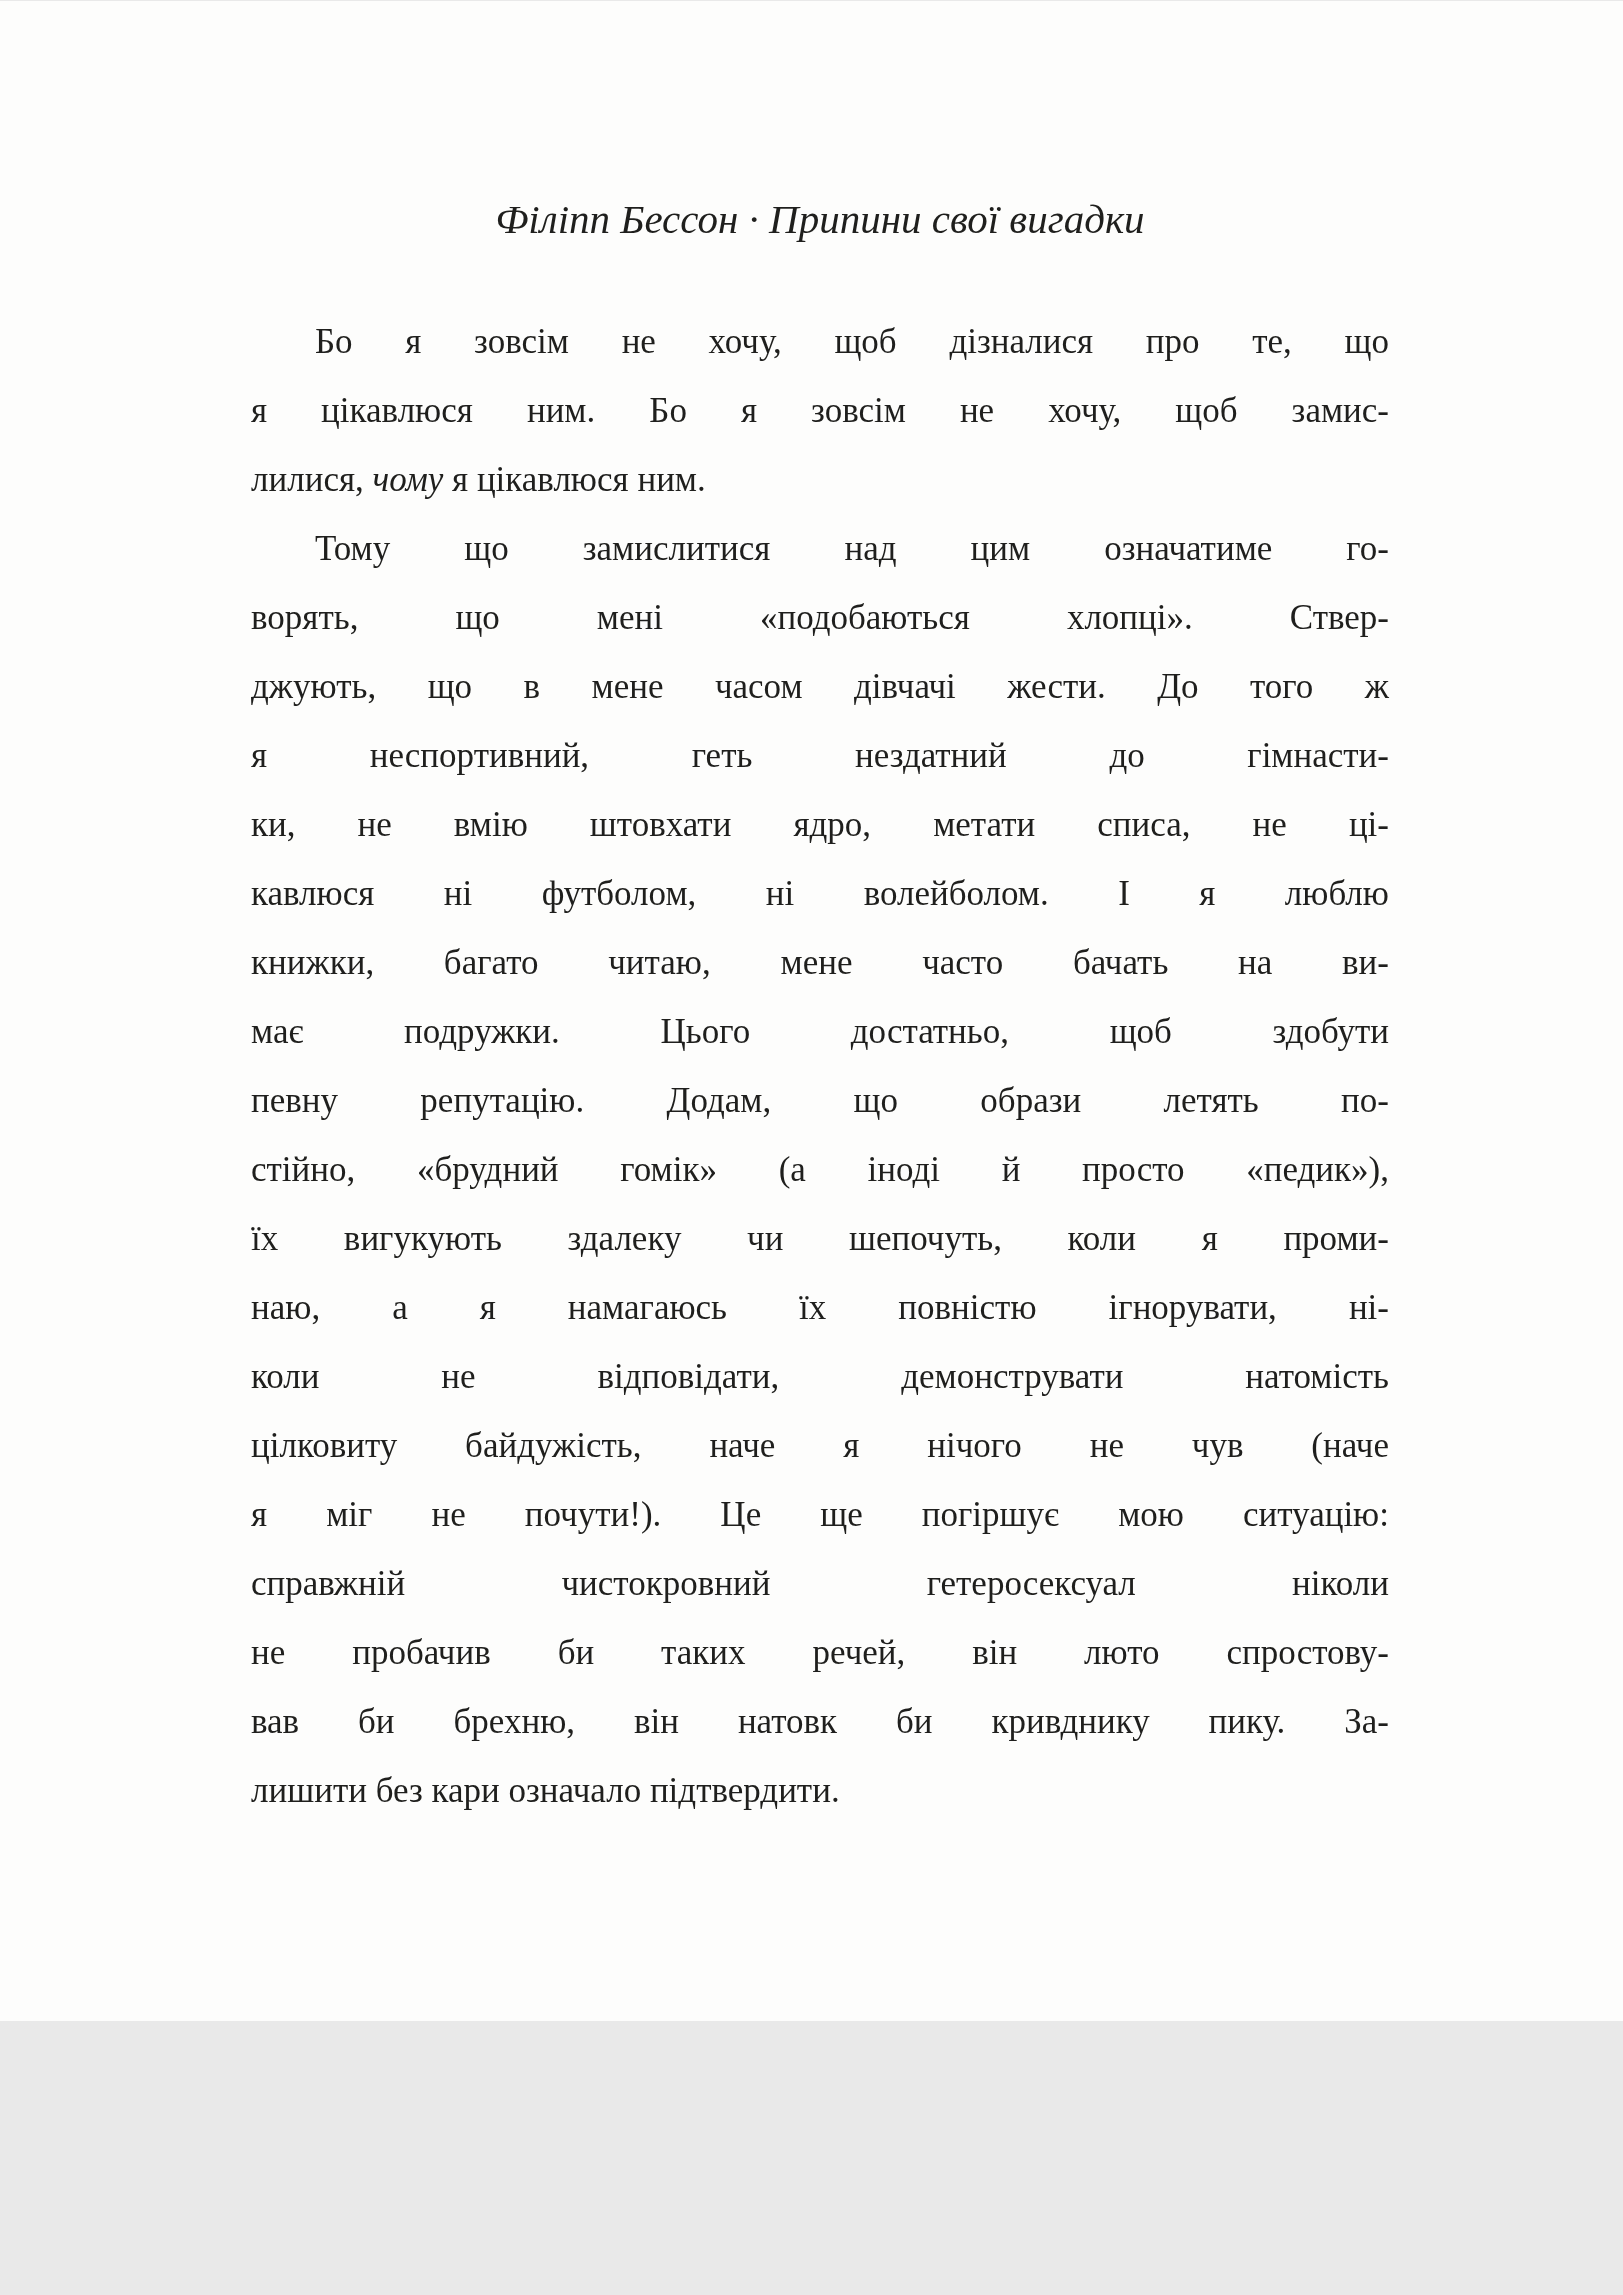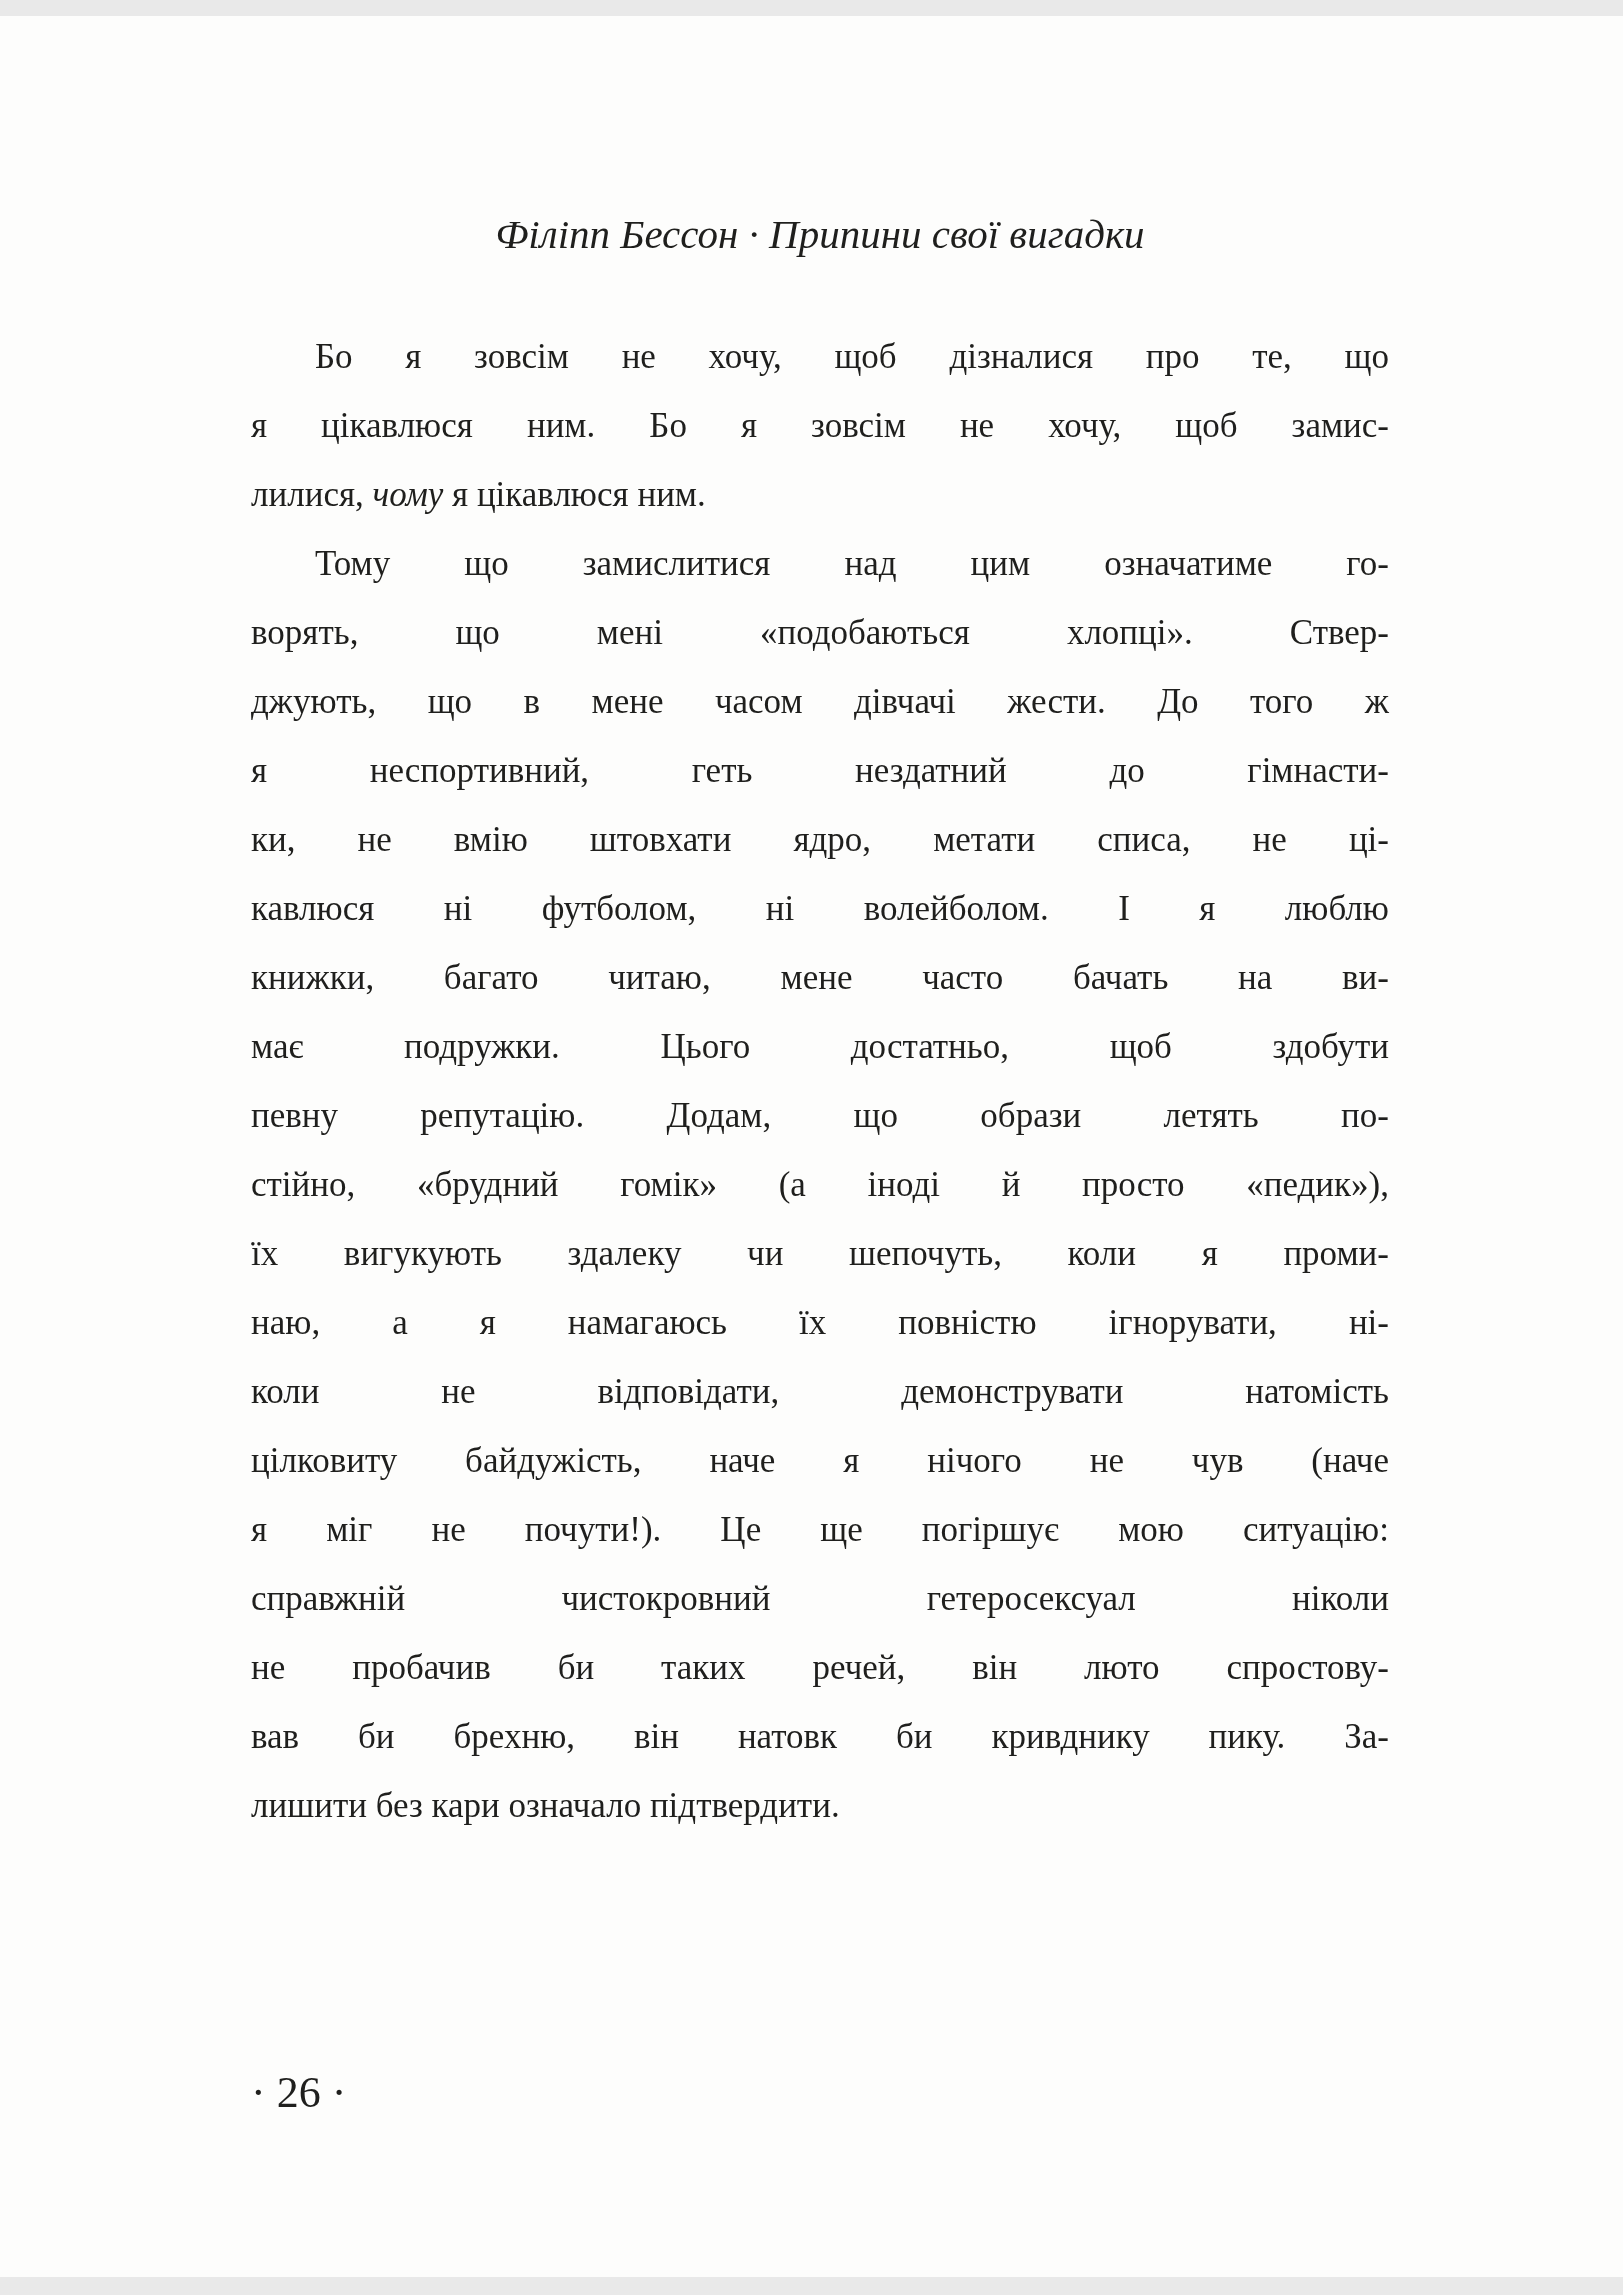--- a/index.html
+++ b/index.html
@@ -3,22 +3,22 @@
 <meta charset="utf-8">
 <style>
   html, body {
     margin: 0;
     padding: 0;
     background: #e9e9e9;
   }
   .page {
     position: relative;
     width: 1624px;
-    height: 2261px;
-    margin: 16px auto;
+    height: 2020px;
+    margin: 1px auto;
     background: #fdfdfc;
     color: #1f1f1d;
     font-family: "Liberation Serif", "DejaVu Serif", serif;
     overflow: hidden;
   }
   .running-head {
     position: absolute;
     top: 193px;
     left: 251px;
     width: 1138px;

